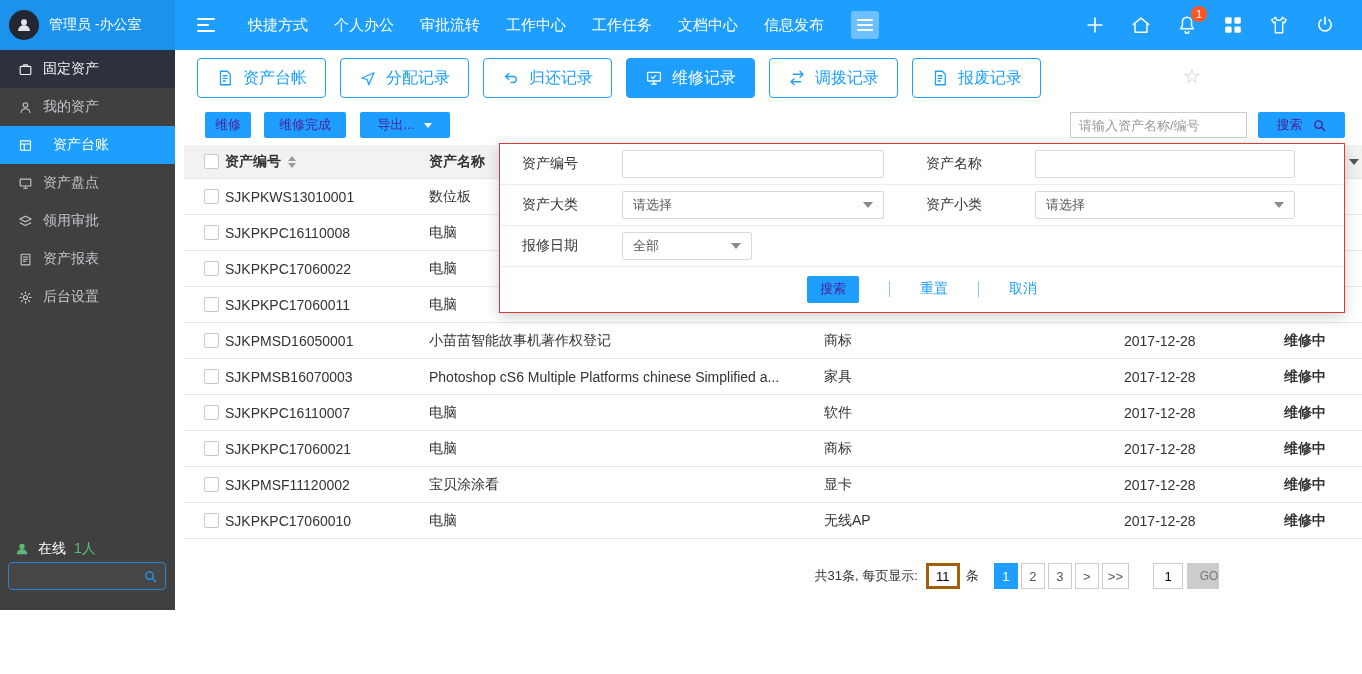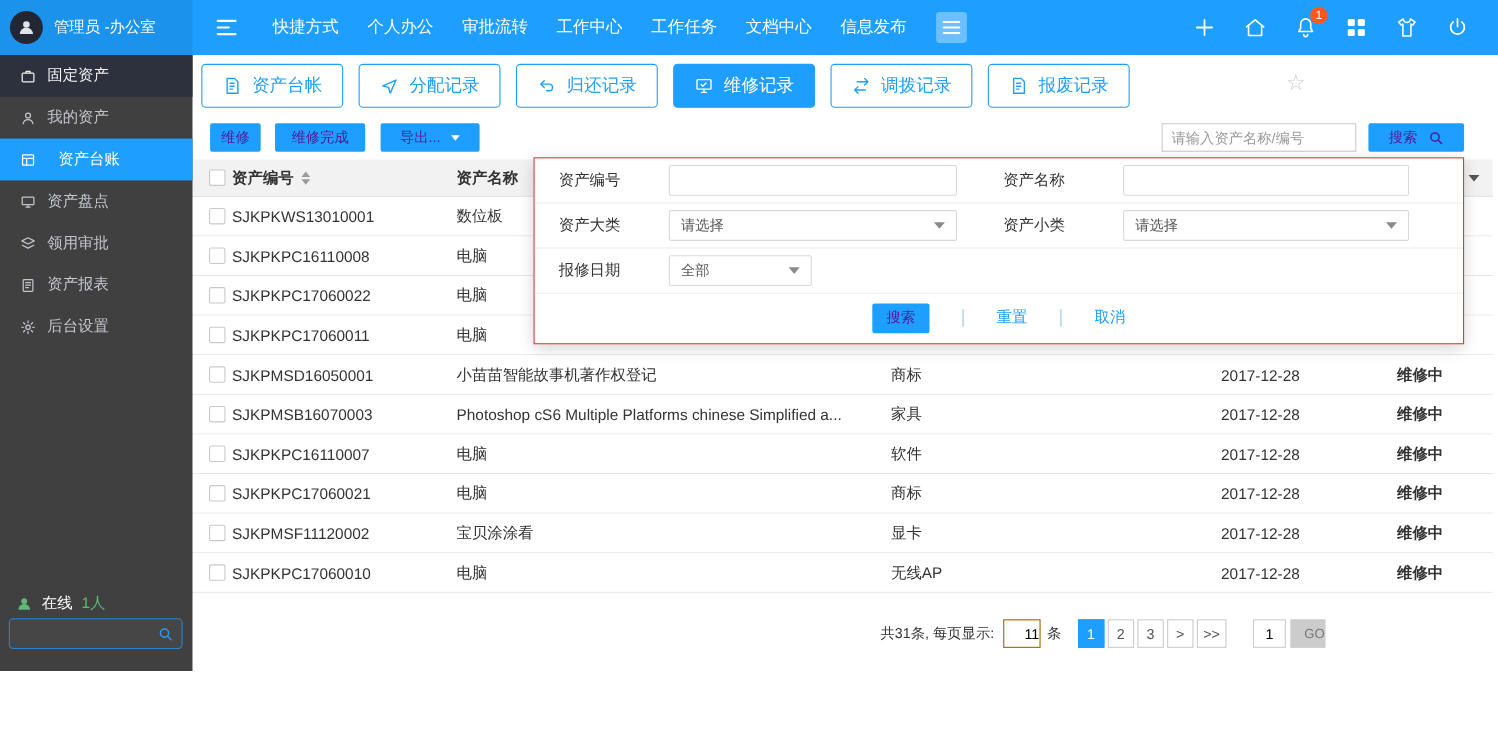--- a/index.html
+++ b/index.html
@@ -29,21 +29,21 @@
   .side-item.header { background:#2d313d; color:#f0f1f3; }
   .side-item.active { background:#1e9fff; color:#fff;gap:20px; }
   .online { position:absolute; bottom:52px; left:14px; display:flex; align-items:center; gap:8px; font-size:14px; color:#fff; }
   .online svg { color:#5fb878; }
   .online .cnt { color:#5fb878; }
   .side-search { position:absolute; bottom:20px; left:8px; width:158px; height:28px; border:1px solid #2e82c8; border-radius:4px; display:flex; align-items:center; background:rgba(255,255,255,.03); }
   .side-search input { flex:1; min-width:0; background:transparent; border:none; outline:none; color:#fff; font-size:13px; padding:0 8px; font-family:inherit; }
   .side-search svg { color:#1e9fff; margin-right:7px; flex:none; cursor:pointer; }
 
   
-  .main { position:absolute; top:50px; left:170px; width:1049px; height:624px; background:#fff; }
+  .main { position:absolute; top:50px; left:184px; width:1049px; height:624px; background:#fff; }
 
   .tabs { position:absolute; top:8px; left:13px; display:flex; gap:14px; }
   .tab { width:129px; height:40px; border:1px solid #1e9fff; border-radius:4px; background:#fff; color:#1e9fff; font-size:16px; display:flex; align-items:center; justify-content:center; gap:9px; cursor:pointer; }
   .tab svg { width:18px; height:18px; flex:none; }
   .tab.active { background:#1e9fff; color:#fff; }
   .fav-star { position:absolute; top:16px; right:32px; font-size:20px; color:#c9c9c9; cursor:pointer; line-height:1; }
 
   .toolbar { position:absolute; top:62px; left:0; width:1187px; height:26px; }
   .tool-btns { position:absolute; left:21px; top:0; display:flex; }
   .btn { background:#1e9fff; color:#4c1d95; border:none; border-radius:2px; height:26px; font-size:13px; font-family:inherit; display:inline-flex; align-items:center; justify-content:center; cursor:pointer; }
@@ -85,21 +85,21 @@
   .caret-g { width:0; height:0; border-left:5px solid transparent; border-right:5px solid transparent; border-top:6px solid #8a8a8a; }
   .p-select.small { width:130px; }
   .p-actions { height:44px; display:flex; align-items:center; justify-content:center; }
   .p-search-btn { width:52px; height:27px; }
   .p-divider { width:1px; height:16px; background:#8fc3ef; margin:0 30px; }
   .p-link { color:#1e9fff; font-size:14px; cursor:pointer; }
 
   
   .pager { position:absolute; top:513px; right:14px; display:flex; align-items:center; font-size:13px; color:#333; }
   .pg-summary { margin-right:8px; }
-  .pg-size { width:34px; height:26px; border:1px solid #a16207; text-align:right; font-size:13px; outline:none; font-family:inherit; }
+  .pg-size { width:34px; height:26px; border:3px solid #a16207; text-align:center; font-size:13px; outline:none; font-family:inherit; }
   .pg-unit { margin:0 12px 0 6px; }
   .pg-btn { min-width:24px; height:26px; padding:0 5px; margin-left:3px; border:1px solid #ccc; background:#fff; color:#555; font-size:13px; display:flex; align-items:center; justify-content:center; cursor:pointer; }
   .pg-btn.active { background:#1e9fff; border-color:#1e9fff; color:#fff; }
   .pg-jump { width:30px; height:26px; border:1px solid #ccc; text-align:center; font-size:13px; outline:none; margin-left:24px; font-family:inherit; }
   .pg-go { width:32px; height:26px; margin-left:4px; border:none; background:#ccc; color:#777; font-size:12px; cursor:pointer; font-family:inherit;padding-left:12px; }
 </style>
 </head>
 <body>
 
 <header class="topbar">

